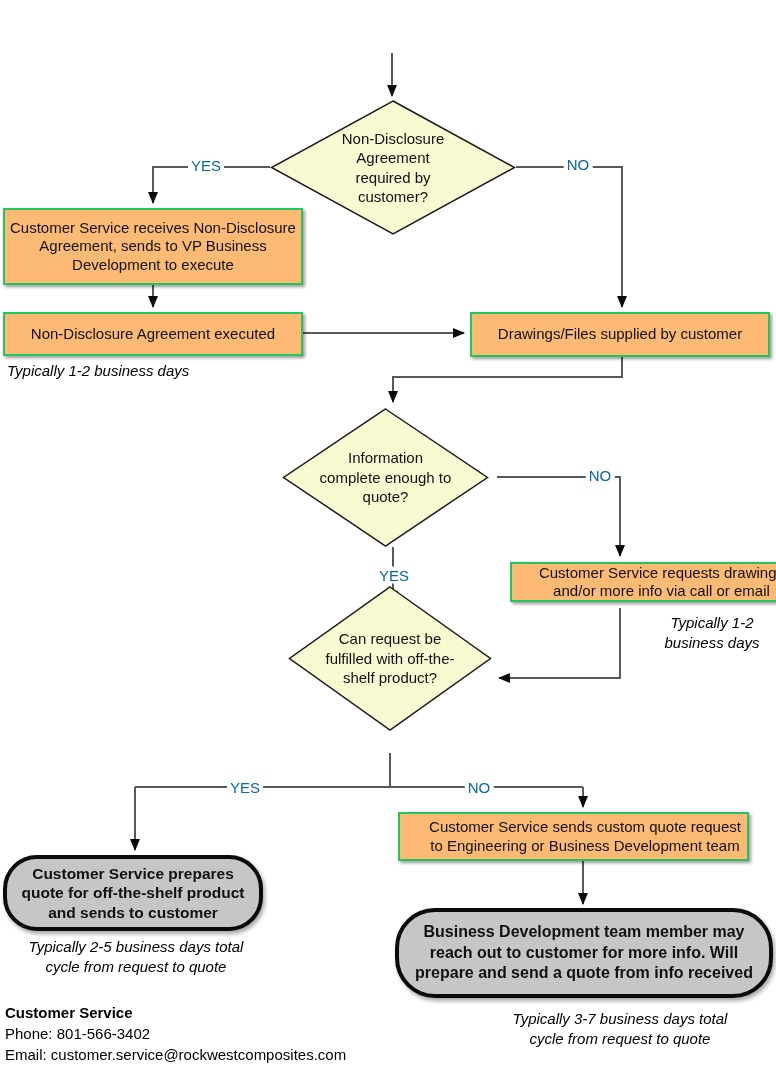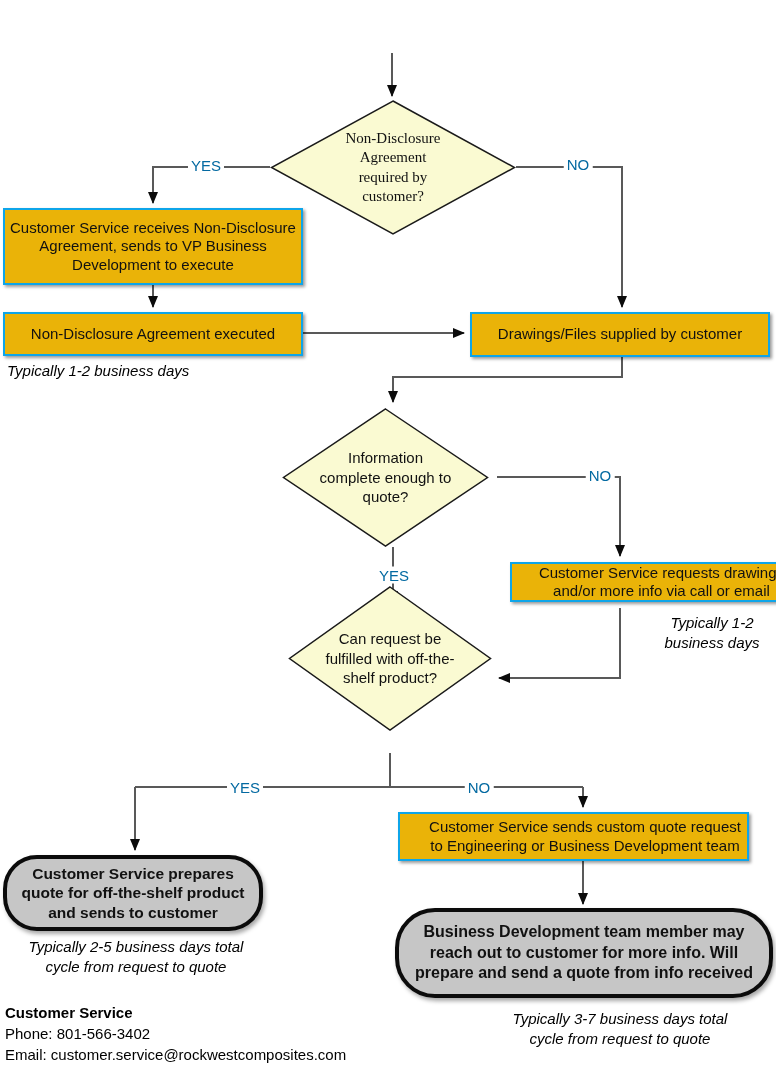--- a/index.html
+++ b/index.html
@@ -6,21 +6,21 @@
   #page{position:relative;width:776px;height:1076px;background:#ffffff;overflow:hidden;
         font-family:"Liberation Sans", sans-serif;color:#111;}
   #wires{position:absolute;left:0;top:0;z-index:1;}
 
   .node{position:absolute;box-sizing:border-box;display:flex;align-items:center;justify-content:center;
         text-align:center;z-index:2;}
   .node .inner{display:block;}
 
   .terminal{background:#c6c6c6;border:4px solid #0b0b0b;font-weight:bold;
             box-shadow:2px 3px 4px rgba(0,0,0,0.35);}
-  .process{background:#eab308;border:2px solid #0ea5e9;box-shadow:2px 2px 3px rgba(0,0,0,0.4);
+  .process{background:#fdba74;border:2px solid #22c55e;box-shadow:2px 2px 3px rgba(0,0,0,0.4);
            font-size:15px;line-height:1.22;}
   .decision{background:transparent;z-index:2;}
   .decision svg{position:absolute;left:0;top:0;}
   .decision .dtext{position:absolute;inset:0;display:flex;align-items:center;justify-content:center;
                    text-align:center;font-size:15px;line-height:1.3;}
 
   .branch-label{position:absolute;z-index:3;transform:translate(-50%,-50%);
                 background:#ffffff;padding:0 3px;font-size:15px;color:#0369a1;}
 
   .caption{position:absolute;z-index:2;font-style:italic;font-size:15px;line-height:1.35;color:#000000;}
@@ -55,21 +55,21 @@
       <path d="M583 861 V904" marker-end="url(#arw)"></path>
     </g>
   </svg>
 
 
   <div class="node decision" style="left:270px;top:100px;width:246px;height:135px;">
     <svg width="246" height="135" viewBox="0 0 246 135">
       <polygon points="123,1 244.5,67.5 123,134 1.5,67.5" fill="#fafad2" stroke="#1a1a1a" stroke-width="1.5"></polygon>
     </svg>
     <div class="dtext">
-      <span class="inner" style="width:114px;font-family:Liberation Serif, serif;">Non-Disclosure Agreement required by customer?</span>
+      <span class="inner" style="width:114px;">Non-Disclosure Agreement required by customer?</span>
     </div>
   </div>
 
   <div class="node process" style="left:3px;top:208px;width:300px;height:77px;">
     <span class="inner" style="width:286px;">Customer Service receives Non-Disclosure Agreement, sends to VP Business Development to execute</span>
   </div>
 
   <div class="node process" style="left:3px;top:312px;width:300px;height:44px;">
     <span class="inner">Non-Disclosure Agreement executed</span>
   </div>

